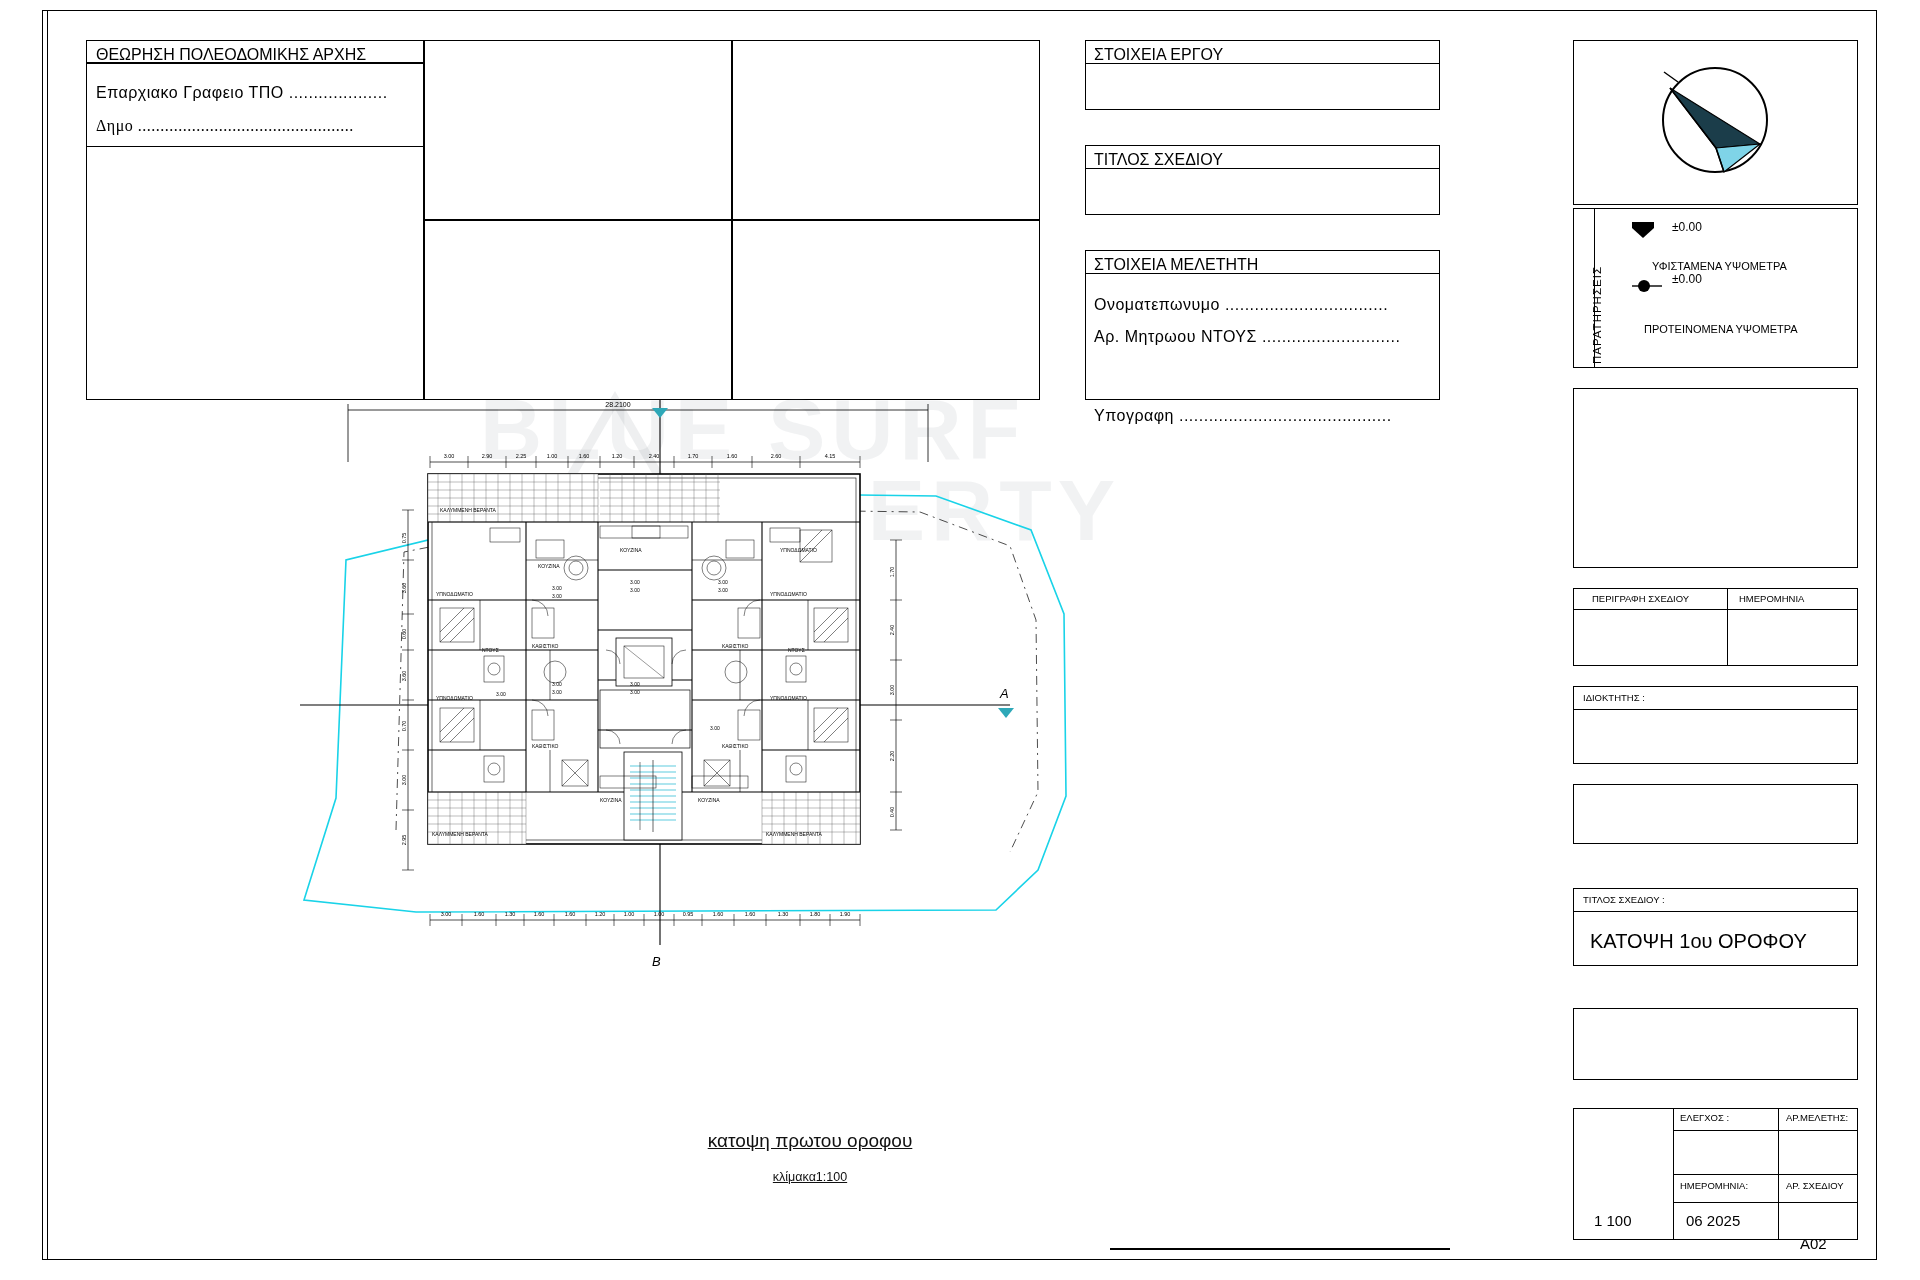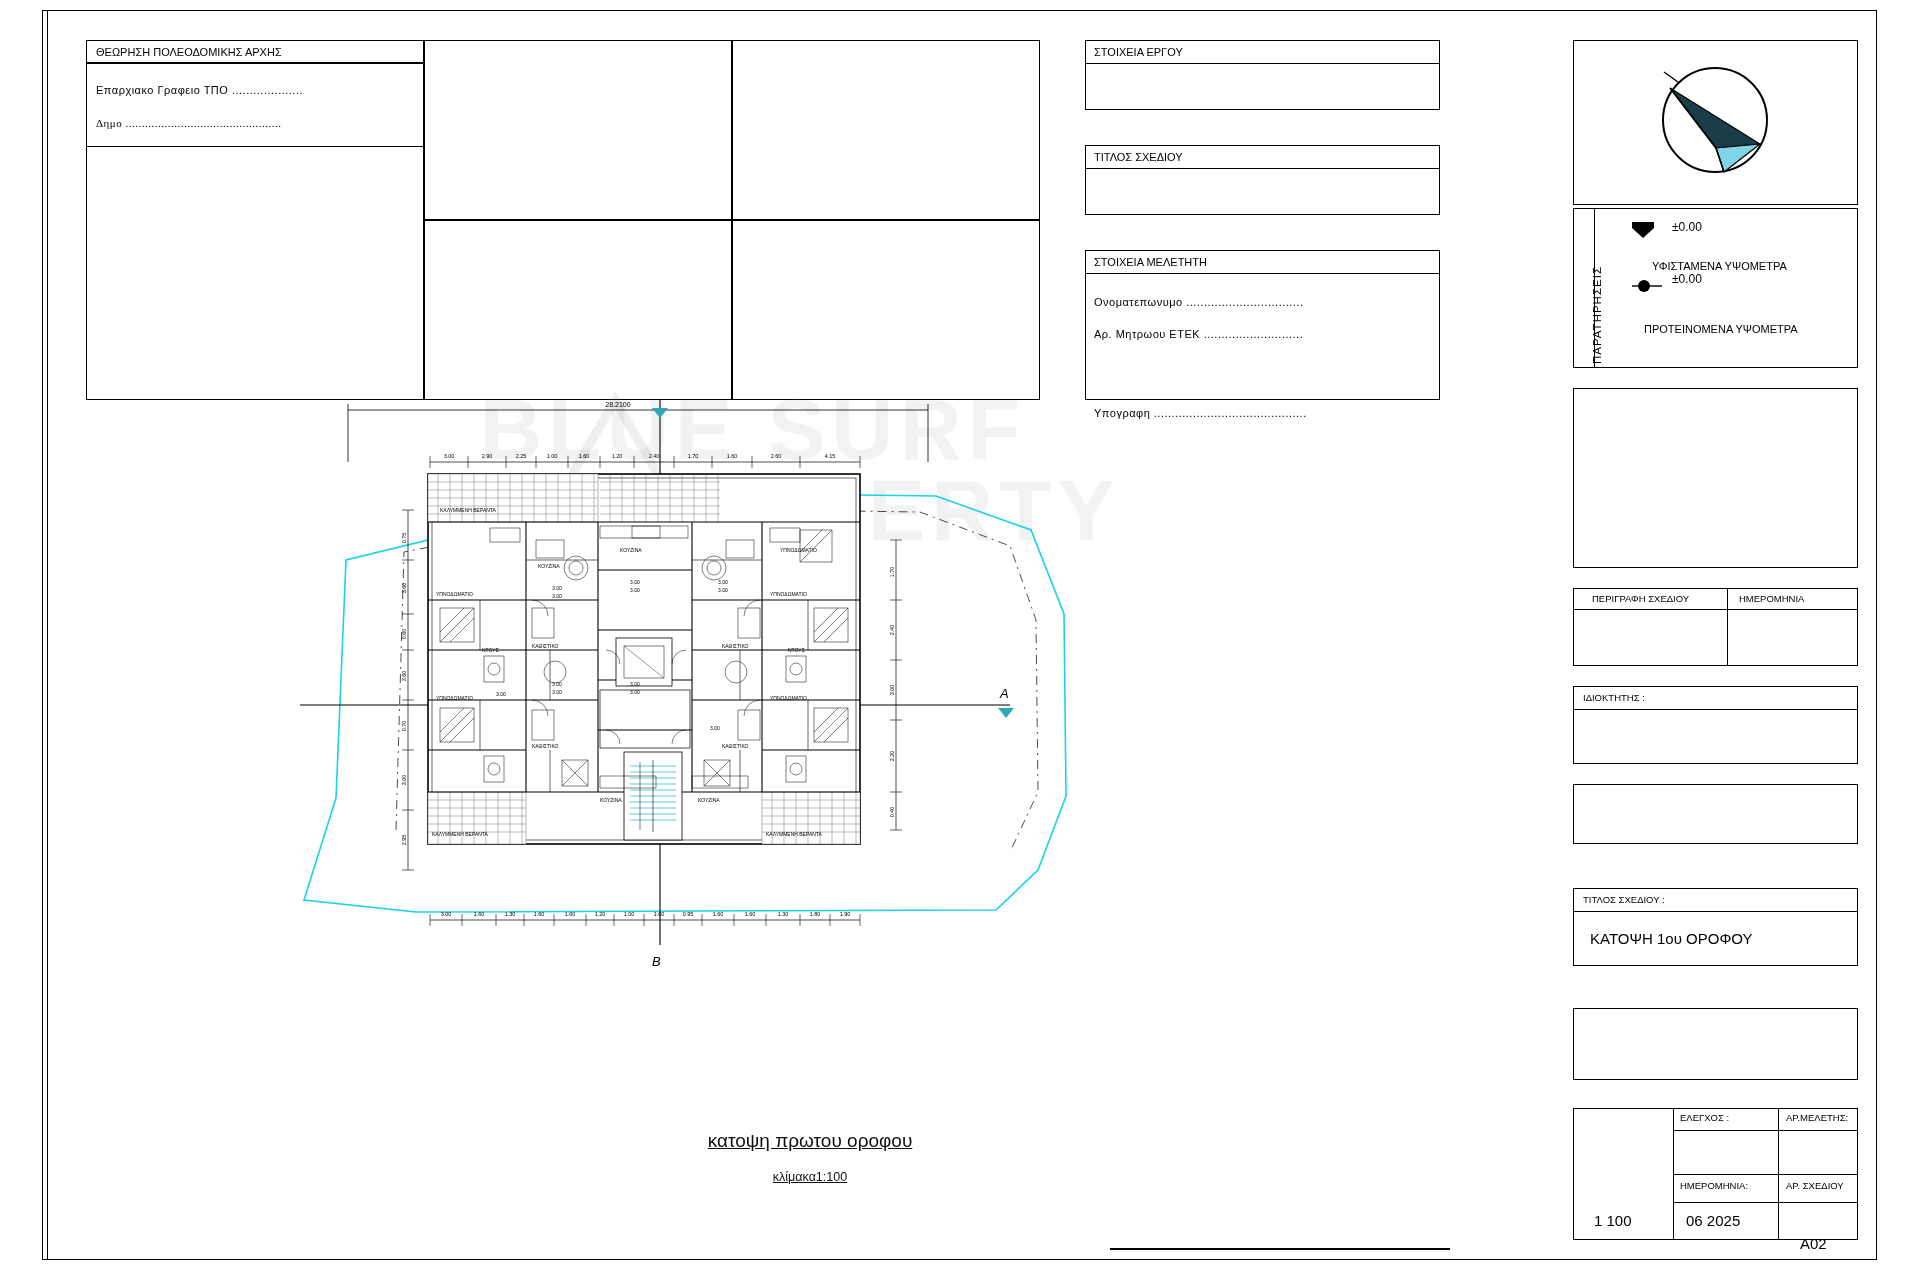--- a/index.html
+++ b/index.html
@@ -37,21 +37,21 @@
   }
 
   
   .bx {
     position: absolute;
     border: 1px solid #000;
     box-sizing: border-box;
   }
   .lbl {
     position: absolute;
-    font-size: 11px;
+    font-size: 16px;
     color: #000;
     white-space: nowrap;
   }
   .lbl-sm { font-size: 9.5px; }
   .dots { letter-spacing: .5px; }
 
   
   #tb-auth { left: 86px; top: 40px; width: 338px; height: 360px; }
   #tb-auth-hdr { left: 86px; top: 40px; width: 338px; height: 23px; }
   #tb-auth-mid { left: 86px; top: 63px; width: 338px; height: 84px; }
@@ -177,21 +177,21 @@
   <div class="lbl" style="left:1094px; top:46px;">ΣΤΟΙΧΕΙΑ ΕΡΓΟΥ</div>
 
   <div class="bx" id="tb-title"></div>
   <div class="bx" id="tb-title-hdr"></div>
   <div class="lbl" style="left:1094px; top:151px;">ΤΙΤΛΟΣ ΣΧΕΔΙΟΥ</div>
 
   <div class="bx" id="tb-eng"></div>
   <div class="bx" id="tb-eng-hdr"></div>
   <div class="lbl" style="left:1094px; top:256px;">ΣΤΟΙΧΕΙΑ ΜΕΛΕΤΗΤΗ</div>
   <div class="lbl dots" style="left:1094px; top:296px;">Ονοματεπωνυμο  .................................</div>
-  <div class="lbl dots" style="left:1094px; top:328px;">Αρ. Μητρωου ΕΤΕΚ ............................</div>
+  <div class="lbl dots" style="left:1094px; top:328px;">Αρ. Μητρωου ΝΤΟΥΣ ............................</div>
   <div class="lbl dots" style="left:1094px; top:372px;margin-top:35px;">Υπογραφη ...........................................</div>
 
   <div class="bx" id="rc-north">
   </div>
   <svg class="north-svg" width="190" height="150" viewBox="0 0 190 150">
     <circle cx="95" cy="72" r="52" fill="none" stroke="#000" stroke-width="2"></circle>
     <path d="M50 40 L140 96 L96 100 Z" fill="#1b3d4a" stroke="#000" stroke-width="1.2"></path>
     <path d="M96 100 L140 96 L104 124 Z" fill="#7fd4e8" stroke="#000" stroke-width="1.2"></path>
     <path d="M50 40 L96 100 L104 124" fill="none" stroke="#000" stroke-width="1.6"></path>
     <line x1="58" y1="34" x2="44" y2="24" stroke="#000" stroke-width="1.4"></line>
@@ -224,21 +224,21 @@
 
   <div class="bx" id="rc-owner"></div>
   <div class="bx" id="rc-owner-hdr"></div>
   <div class="lbl lbl-sm" style="left:1583px; top:692px;">ΙΔΙΟΚΤΗΤΗΣ  :</div>
 
   <div class="bx" id="rc-blank2"></div>
 
   <div class="bx" id="rc-dtitle"></div>
   <div class="bx" id="rc-dtitle-hdr"></div>
   <div class="lbl lbl-sm" style="left:1583px; top:894px;">ΤΙΤΛΟΣ  ΣΧΕΔΙΟΥ  :</div>
-  <div class="lbl" style="left:1590px; top:930px; font-size:15px;">ΚΑΤΟΨΗ 1ου ΟΡΟΦΟΥ</div>
+  <div class="lbl" style="left:1590px; top:930px; font-size:20px;">ΚΑΤΟΨΗ 1ου ΟΡΟΦΟΥ</div>
 
   <div class="bx" id="rc-blank3"></div>
 
   <div class="bx" id="rc-foot"></div>
   <div class="hline" style="left:1673px; top:1130px; width:185px;"></div>
   <div class="hline" style="left:1673px; top:1174px; width:185px;"></div>
   <div class="hline" style="left:1673px; top:1202px; width:185px;"></div>
   <div class="vline" style="left:1673px; top:1108px; height:132px;"></div>
   <div class="vline" style="left:1778px; top:1108px; height:132px;"></div>
 

